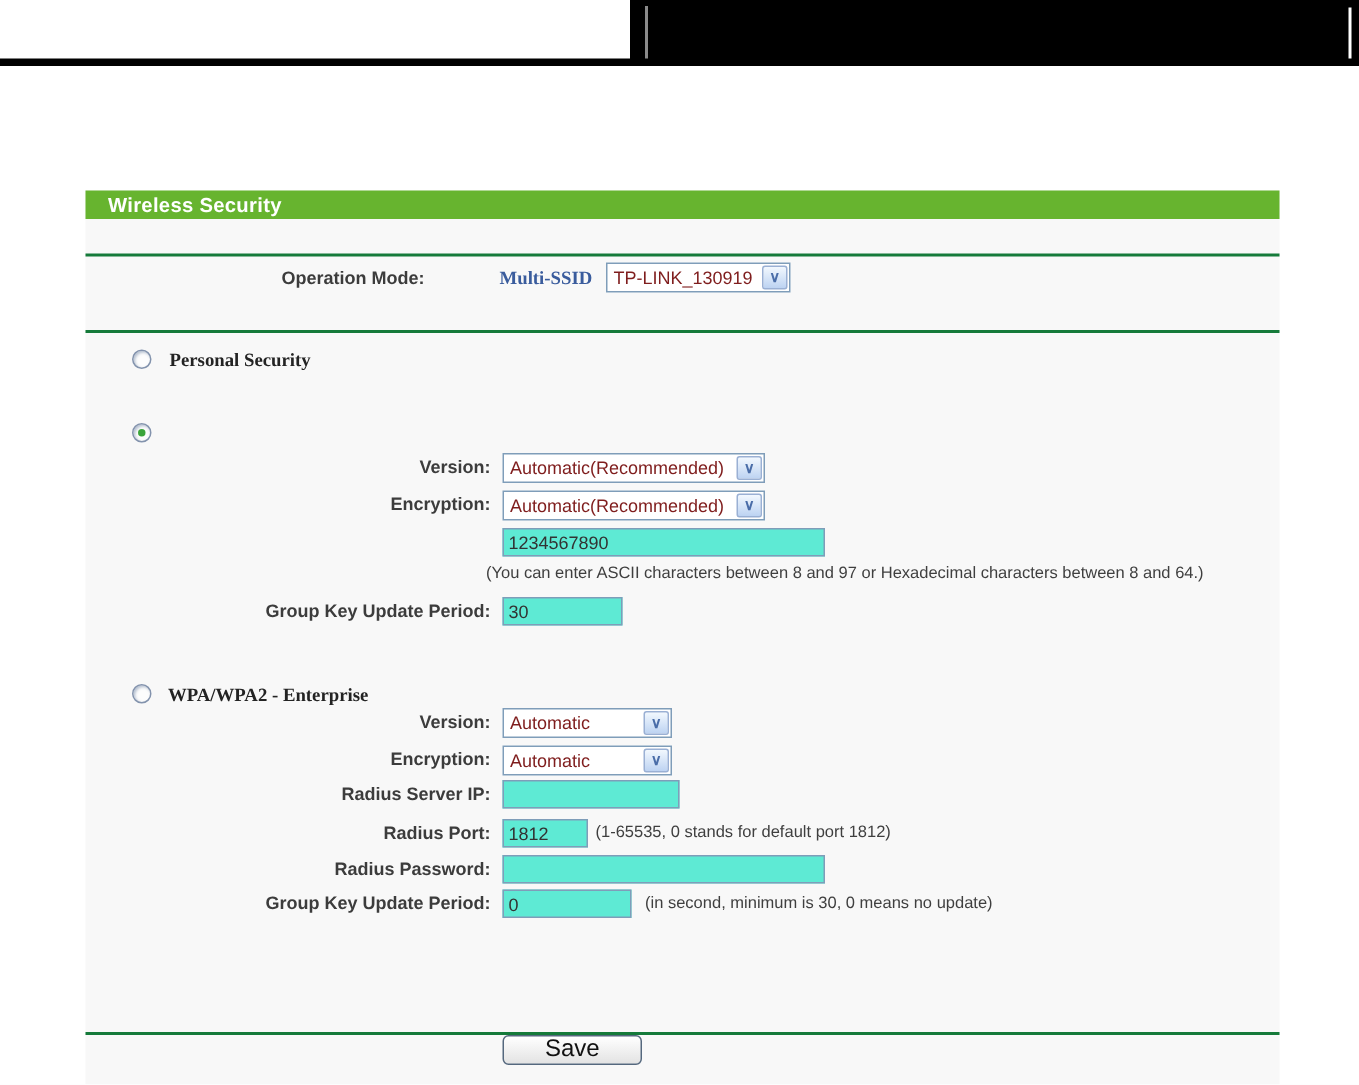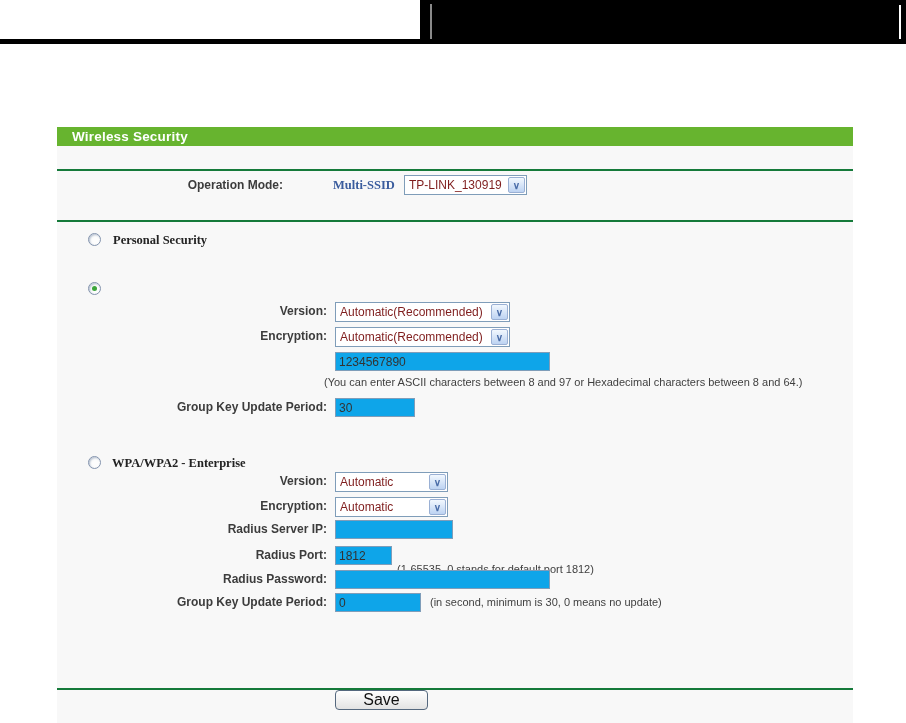--- a/index.html
+++ b/index.html
@@ -26,21 +26,21 @@
   .note { position:absolute; font-size:11px; color:#3f3f3f; line-height:19px; white-space:nowrap; }
   .heading { position:absolute; font-size:12.5px; font-weight:bold; color:#232323; line-height:15px; white-space:nowrap;font-family:Liberation Serif, serif; }
 
   
   .radio { position:absolute; width:13px; height:13px; border-radius:50%; border:1px solid #8393ad;
            background:#fdfdfd; box-shadow:inset 1px 1px 2px rgba(120,140,170,.55); cursor:pointer; }
   .radio.checked::after { content:""; display:block; width:5px; height:5px; border-radius:50%;
            background:#3ba53b; margin:3px; }
 
   
-  .tinput { position:absolute; height:19px; border:1px solid #7f9db9; background:#0ea5e9;
+  .tinput { position:absolute; height:19px; border:1px solid #7f9db9; background:#5eead4;
             font-family:"Liberation Sans", sans-serif; font-size:12px; color:#333333; padding:0 3px; }
 
   
   .xsel { position:absolute; height:20px; border:1px solid #7f9db9; background:#ffffff; cursor:pointer; }
   .xsel .txt { position:absolute; left:4px; right:19px; top:0; bottom:0; font-size:12px; color:#7f1d1d;
                line-height:18px; overflow:hidden; white-space:nowrap; }
   .xsel .arr { position:absolute; right:1px; top:1px; bottom:1px; width:17px;
                background:linear-gradient(#f2f8fe,#bdd3f2); border:1px solid #9ab0d4; border-radius:2px;
                color:#4a6da8; font-size:10px; font-weight:bold; text-align:center; line-height:15px; }
 
@@ -112,21 +112,21 @@
   <div class="xsel" style="left:335px; top:497px; width:113px;">
     <span class="txt">Automatic</span>
     <span class="arr">∨</span>
   </div>
 
   <div class="flabel" style="top:520px;">Radius Server IP:</div>
   <input class="tinput" style="left: 335px; top: 520px; width: 118px;" type="text" value="">
 
   <div class="flabel" style="top:546px;">Radius Port:</div>
   <input class="tinput" style="left: 335px; top: 546px; width: 57px;" type="text" value="1812">
-  <div class="note" style="left:397px; top:560px;text-align:right;">(1-65535, 0 stands for default port 1812)</div>
+  <div class="note" style="left:397px; top:546px;text-align:right;">(1-65535, 0 stands for default port 1812)</div>
 
   <div class="flabel" style="top:570px;">Radius Password:</div>
   <input class="tinput" style="left: 335px; top: 570px; width: 215px;" type="text" value="">
 
   <div class="flabel" style="top:593px;">Group Key Update Period:</div>
   <input class="tinput" style="left: 335px; top: 593px; width: 86px;" type="text" value="0">
   <div class="note" style="left:430px; top:593px;">(in second, minimum is 30, 0 means no update)</div>
 
   <div class="sep sep3"></div>
 

